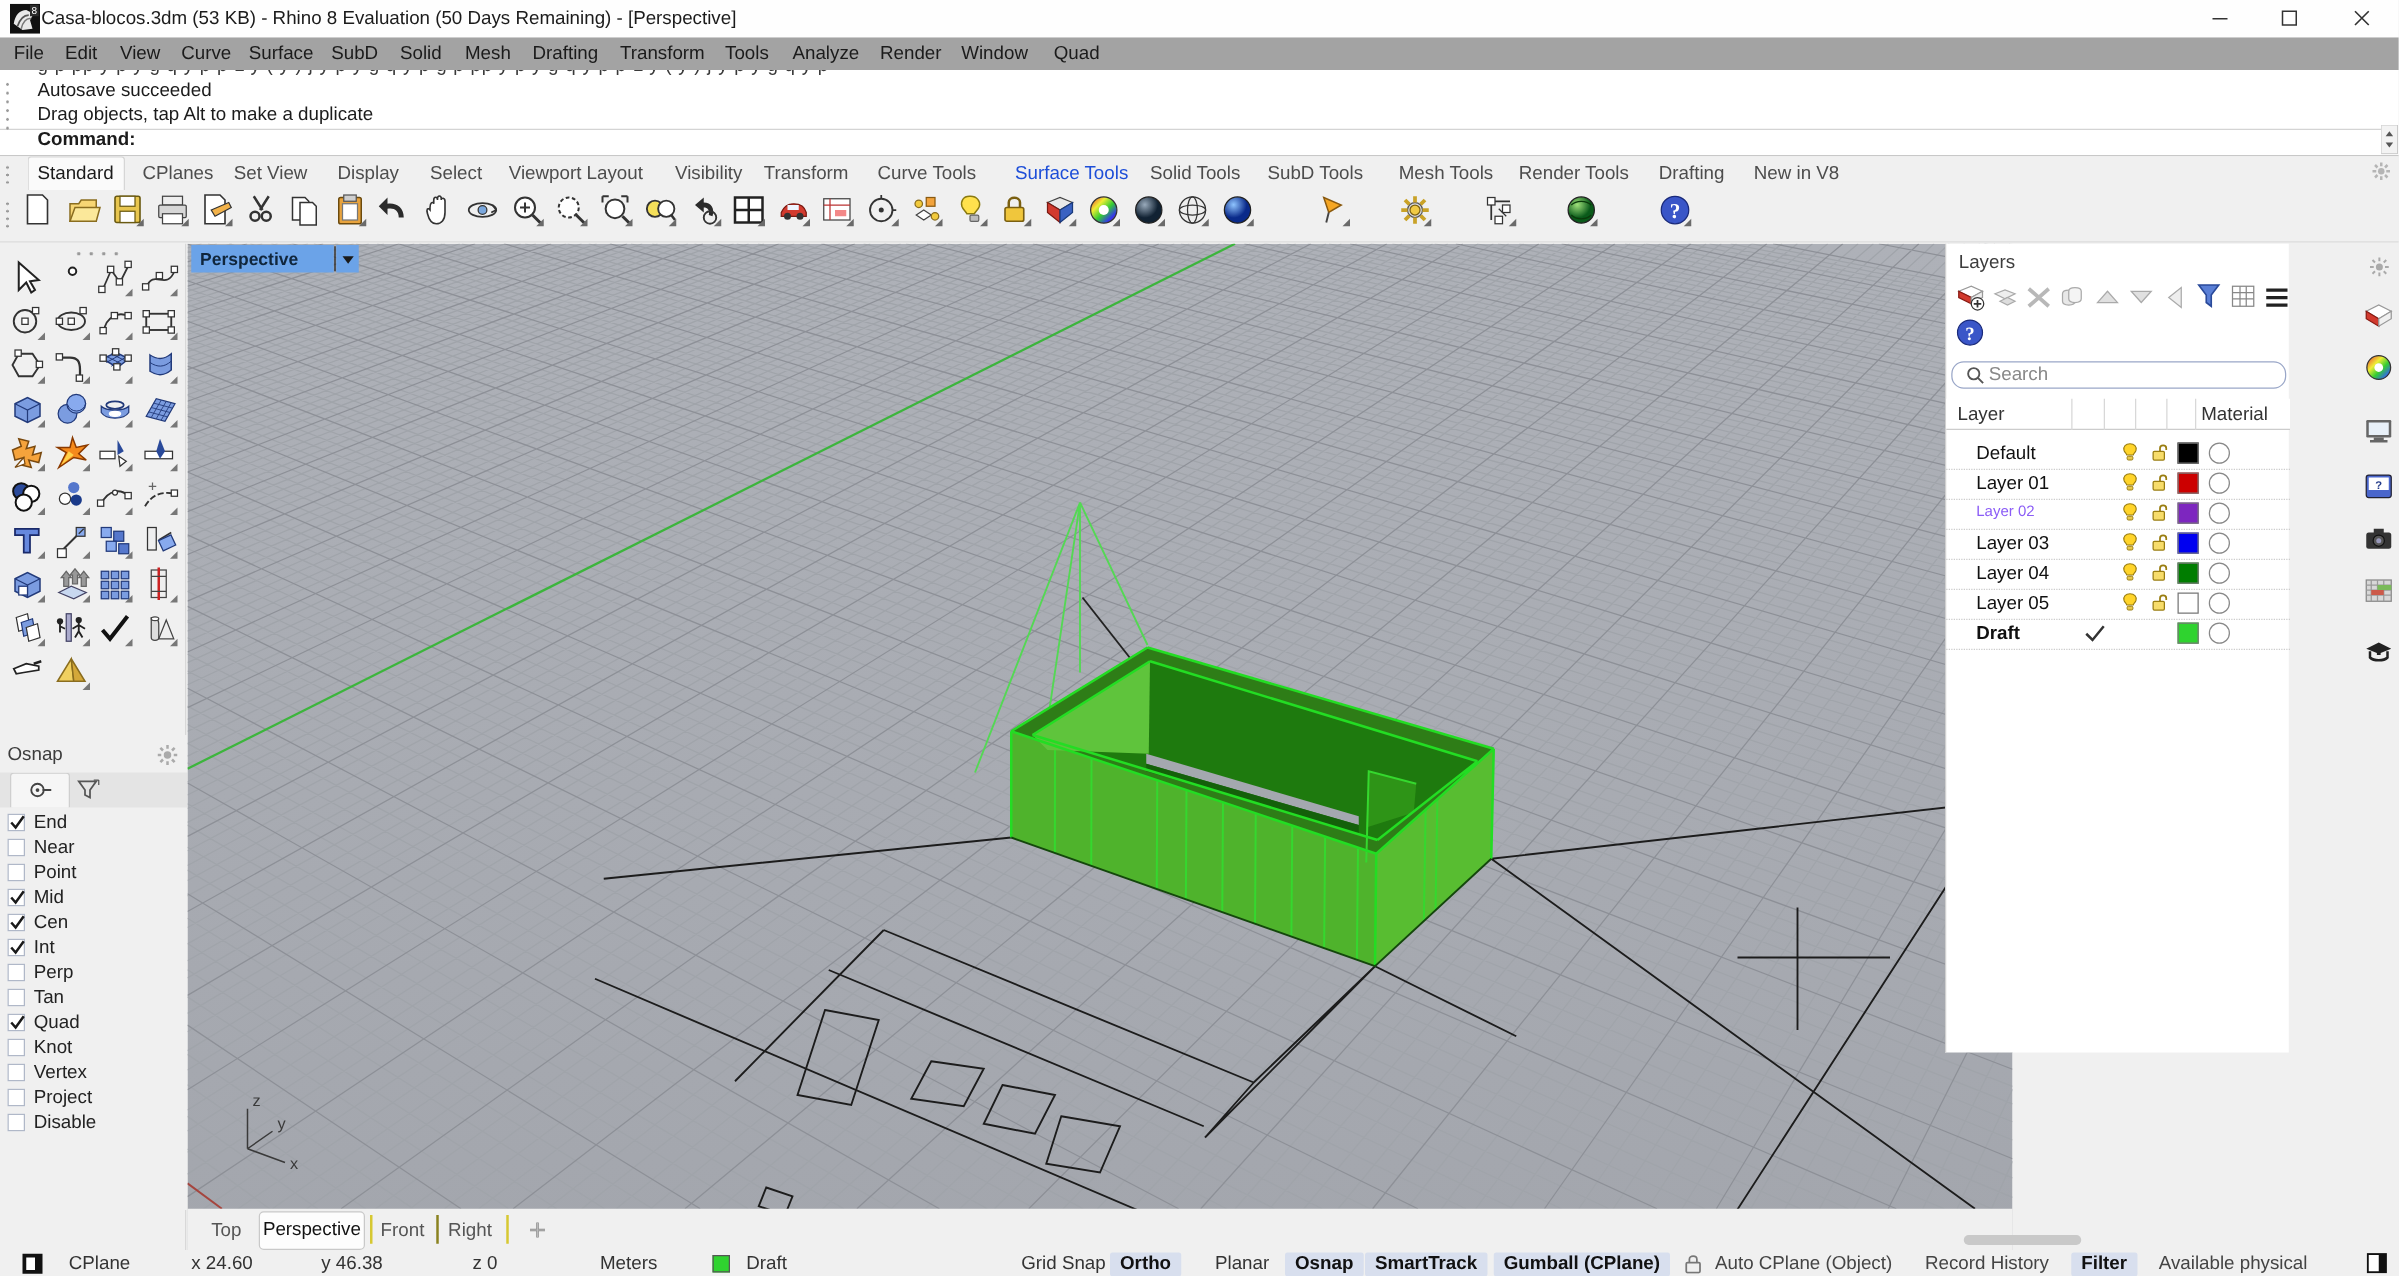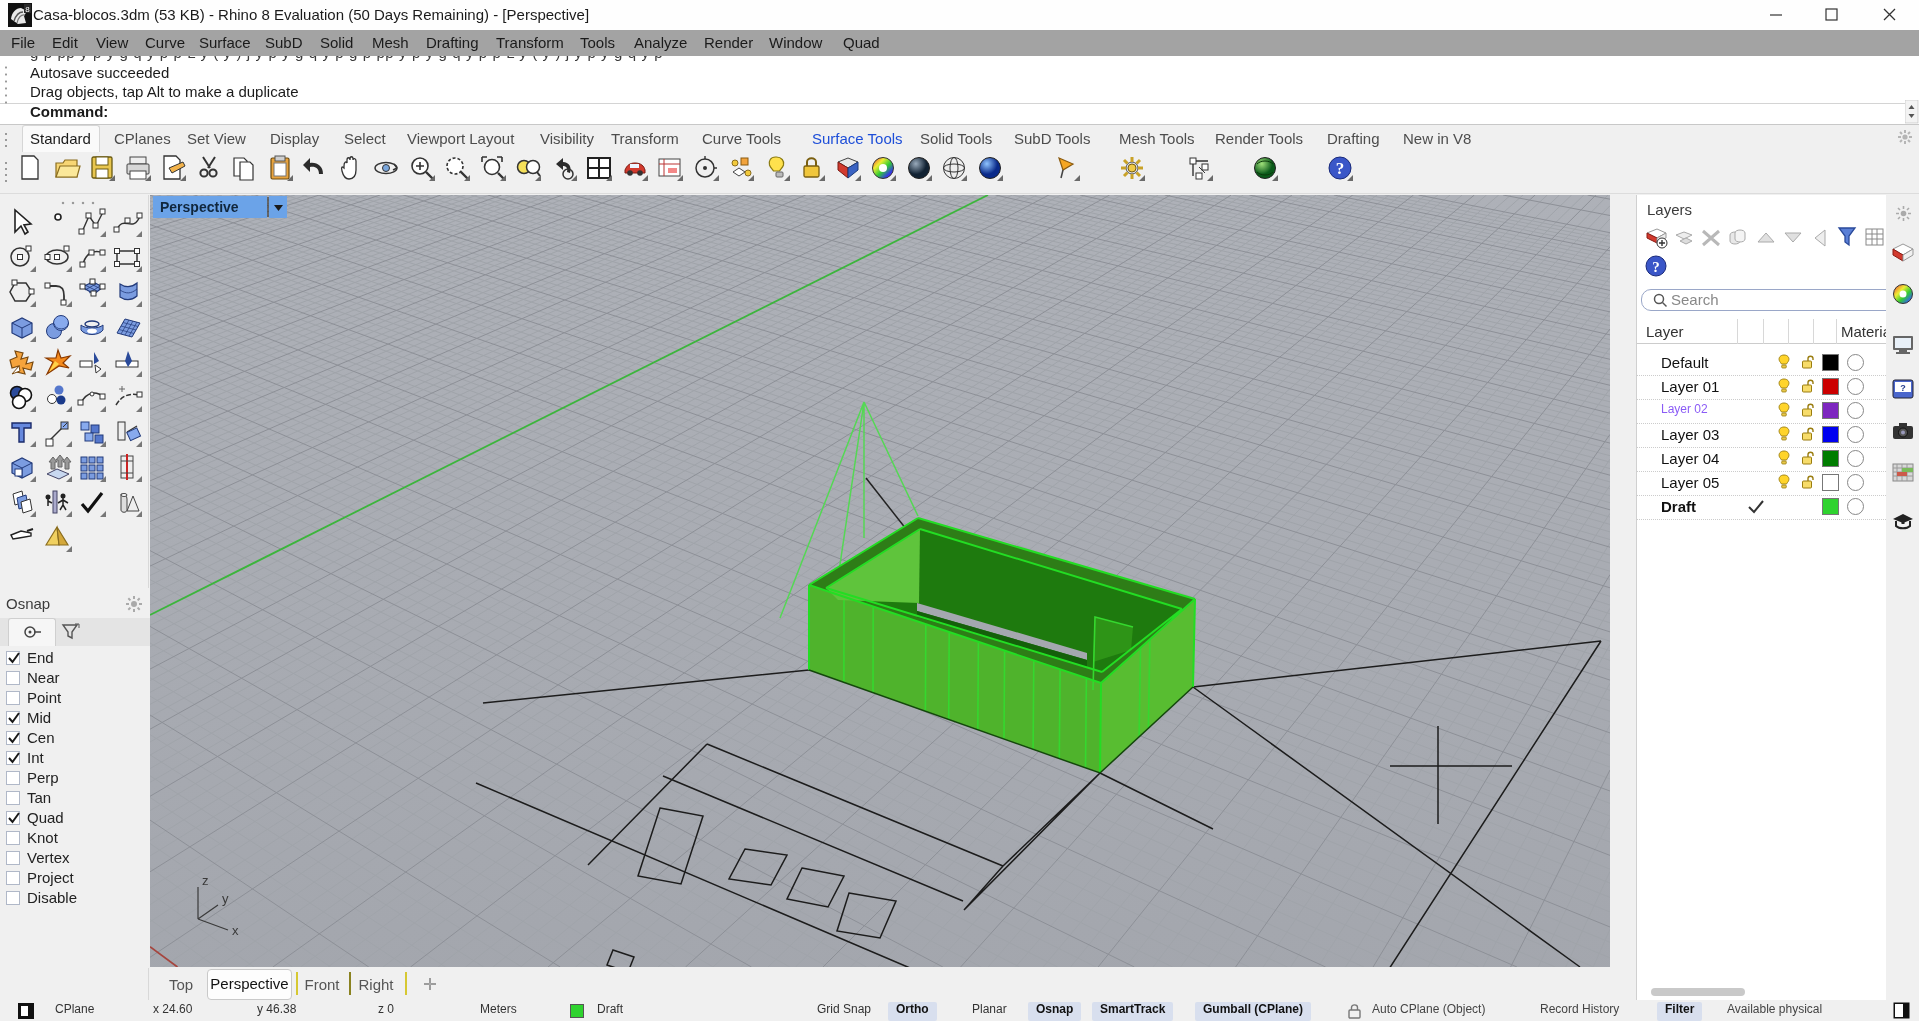--- a/index.html
+++ b/index.html
@@ -638,21 +638,21 @@
       <div class="abs" style="left:146px;top:5px;width:2px;height:23px;background:#d6c832"></div>
       <div class="abs" style="left:150px;top:3px;width:44px;height:30px;color:#555;font-size:15px;text-align:center;padding-top:6px">Front</div>
       <div class="abs" style="left:199px;top:5px;width:2px;height:23px;background:#8a8220"></div>
       <div class="abs" style="left:203px;top:3px;width:46px;height:30px;color:#555;font-size:15px;text-align:center;padding-top:6px">Right</div>
       <div class="abs" style="left:255px;top:5px;width:2px;height:23px;background:#d6c832"></div>
       <svg class="abs" style="left:272px;top:9px" width="16" height="16" viewBox="0 0 16 16">
         <path d="M8 2 L8 14 M2 8 L14 8" stroke="#888" stroke-width="2"></path>
         <path d="M8 2 L8 14 M2 8 L14 8" stroke="#bbb" stroke-width="0.8"></path>
       </svg>
     </div>
-    <div class="abs" style="left:1636px;top:195px;width:275px;height:805px;background:#fff;border-left:1px solid #d0d0d0">
+    <div class="abs" style="left:1556px;top:195px;width:275px;height:647px;background:#fff;border-left:1px solid #d0d0d0">
       <div class="abs" style="left:10px;top:6px;font-size:15px;color:#3c3c3c">Layers</div>
       <svg class="abs" style="left:8px;top:32px" width="24" height="22" viewBox="0 0 24 22">
         <path d="M2 6 L12 2 L21 6 L12 11 Z" fill="#fff" stroke="#999"></path>
         <path d="M2 6 L12 11 L12 16 L2 11 Z" fill="#d23a2e" stroke="#8a1a12"></path>
         <path d="M21 6 L12 11 L12 16 L21 11 Z" fill="#eee" stroke="#999"></path>
         <circle cx="17" cy="16" r="5" fill="#fff" stroke="#333"></circle>
         <path d="M17 13 L17 19 M14 16 L20 16" stroke="#333" stroke-width="1.4"></path>
       </svg>
       <svg class="abs" style="left:35px;top:32px" width="24" height="22" viewBox="0 0 24 22">
         <path d="M4 8 L12 5 L20 8 L12 12 Z" fill="#eee" stroke="#aaa"></path>
@@ -830,21 +830,21 @@
         <path d="M2 7 L22 7 M2 11 L22 11 M2 15 L22 15 M6 3 L6 20 M11 3 L11 20 M16 3 L16 20" stroke="#9a9a9a"></path>
         <path d="M11 7 L22 7 L22 11 L11 11 Z" fill="#7aba5a"></path>
         <path d="M6 11 L16 11 L16 15 L6 15 Z" fill="#cc5a4a"></path>
       </svg>
       <svg class="abs" style="left:5px;top:315px" width="24" height="24" viewBox="0 0 24 24">
         <path d="M2 9 L12 4 L22 9 L12 13 Z" fill="#222"></path>
         <rect x="10.5" y="7" width="3" height="7" fill="#222"></rect>
         <path d="M5 11 L5 16 C8 19 16 19 19 16 L19 11" fill="none" stroke="#222" stroke-width="2"></path>
       </svg>
     </div>
-    <div class="abs" style="left:0;top:1000px;width:1919px;height:21px;background:#f0f0f0;font-size:12px;color:#333">
+    <div class="abs" style="left:0;top:1000px;width:1919px;height:21px;background:#f0f0f0;font-size:15px;color:#333">
       <svg class="abs" style="left:17px;top:2px" width="18" height="18" viewBox="0 0 18 18">
         <rect x="1" y="1" width="16" height="16" fill="#111"></rect>
         <rect x="4" y="4" width="7" height="10" fill="#fff"></rect>
       </svg>
       <div class="abs" style="left:55px;top:2px;color:#333;">CPlane</div>
       <div class="abs" style="left:153px;top:2px;color:#333;">x 24.60</div>
       <div class="abs" style="left:257px;top:2px;color:#333;">y 46.38</div>
       <div class="abs" style="left:378px;top:2px;color:#333;">z 0</div>
       <div class="abs" style="left:480px;top:2px;color:#333;">Meters</div>
       <div class="abs" style="left:570px;top:4px;width:14px;height:14px;background:#2fd32f;border:1px solid #555"></div>

